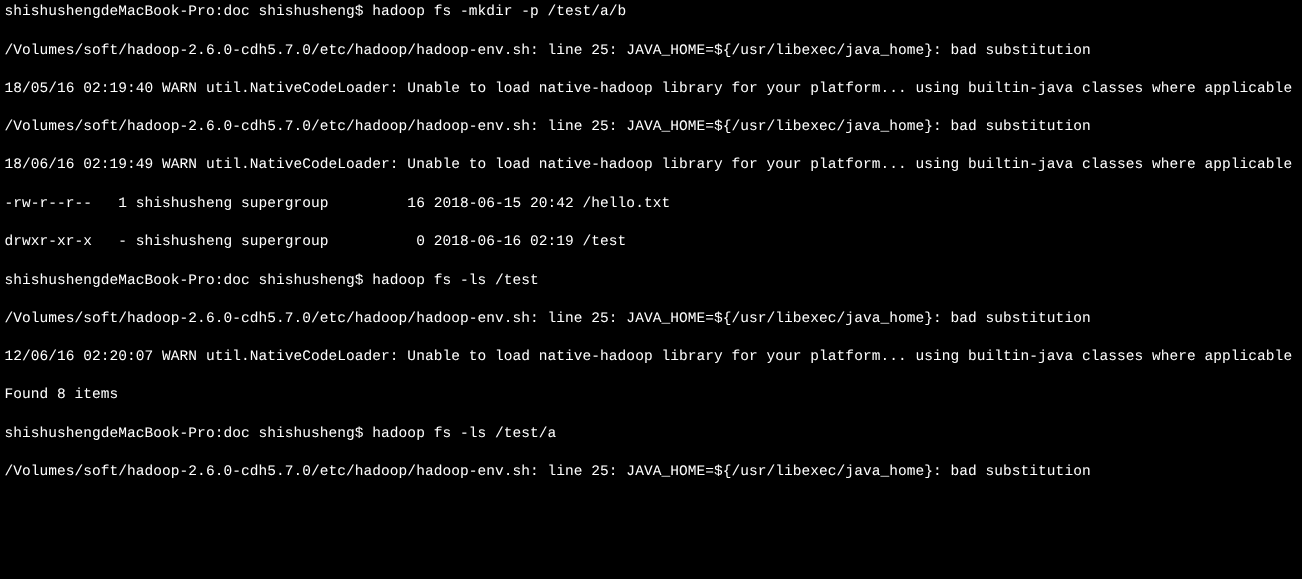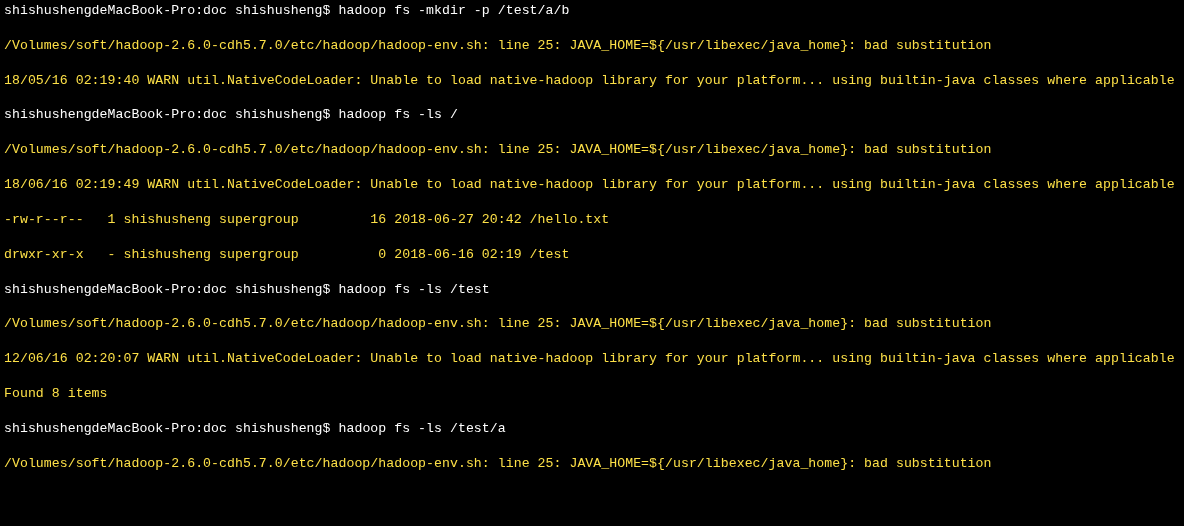--- a/index.html
+++ b/index.html
@@ -17,32 +17,31 @@
     font-size: 13.2px;
     line-height: 17.4px;
     color: #ffffff;
     white-space: pre-wrap;
     word-break: break-all;
     letter-spacing: 0.05px;
   }
   .line { display: block; }
   .prompt { color: #ffffff; }
   .cmd { color: #ffffff; }
-  .out { color: #fde047; }
+  .out { color: #ffffff; }
 </style>
 </head>
 <body>
 
 <pre class="terminal"><span class="line"><span class="prompt">shishushengdeMacBook-Pro:doc shishusheng$ </span><span class="cmd">hadoop fs -mkdir -p /test/a/b</span></span>
 <span class="line out">/Volumes/soft/hadoop-2.6.0-cdh5.7.0/etc/hadoop/hadoop-env.sh: line 25: JAVA_HOME=${/usr/libexec/java_home}: bad substitution</span>
 <span class="line out">18/05/16 02:19:40 WARN util.NativeCodeLoader: Unable to load native-hadoop library for your platform... using builtin-java classes where applicable</span>
-<span class="line"><span class="prompt">shishushengdeMacBook-Pro:doc shishusheng$ </span><span class="cmd">hadoop fs -ls /</span></span>
 <span class="line out">/Volumes/soft/hadoop-2.6.0-cdh5.7.0/etc/hadoop/hadoop-env.sh: line 25: JAVA_HOME=${/usr/libexec/java_home}: bad substitution</span>
 <span class="line out">18/06/16 02:19:49 WARN util.NativeCodeLoader: Unable to load native-hadoop library for your platform... using builtin-java classes where applicable</span>
-<span class="line out">-rw-r--r--   1 shishusheng supergroup         16 2018-06-27 20:42 /hello.txt</span>
+<span class="line out">-rw-r--r--   1 shishusheng supergroup         16 2018-06-15 20:42 /hello.txt</span>
 <span class="line out">drwxr-xr-x   - shishusheng supergroup          0 2018-06-16 02:19 /test</span>
 <span class="line"><span class="prompt">shishushengdeMacBook-Pro:doc shishusheng$ </span><span class="cmd">hadoop fs -ls /test</span></span>
 <span class="line out">/Volumes/soft/hadoop-2.6.0-cdh5.7.0/etc/hadoop/hadoop-env.sh: line 25: JAVA_HOME=${/usr/libexec/java_home}: bad substitution</span>
 <span class="line out">12/06/16 02:20:07 WARN util.NativeCodeLoader: Unable to load native-hadoop library for your platform... using builtin-java classes where applicable</span>
 <span class="line out">Found 8 items</span>
 <span class="line"><span class="prompt">shishushengdeMacBook-Pro:doc shishusheng$ </span><span class="cmd">hadoop fs -ls /test/a</span></span>
 <span class="line out">/Volumes/soft/hadoop-2.6.0-cdh5.7.0/etc/hadoop/hadoop-env.sh: line 25: JAVA_HOME=${/usr/libexec/java_home}: bad substitution</span>
 
 
 

